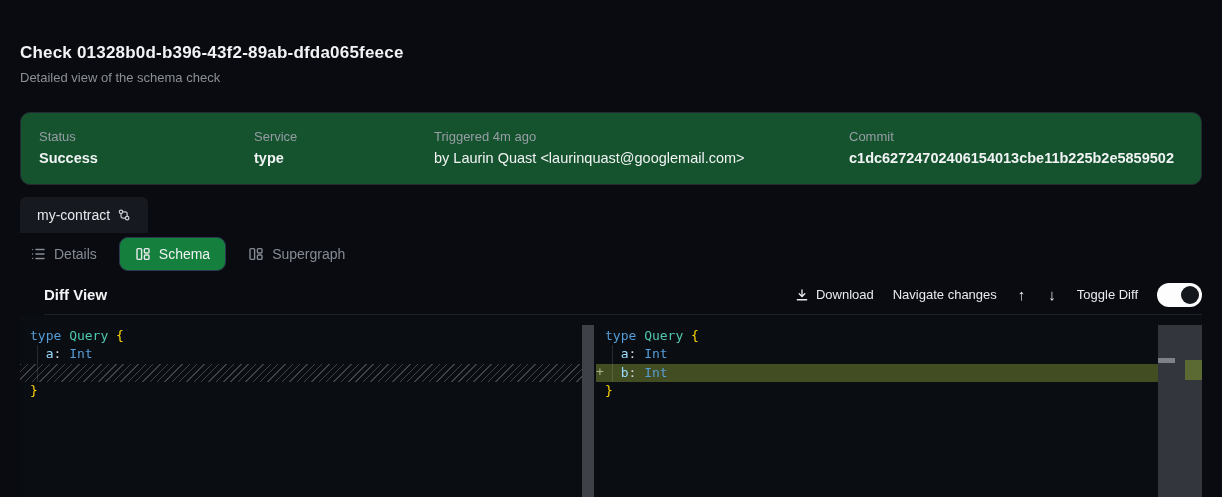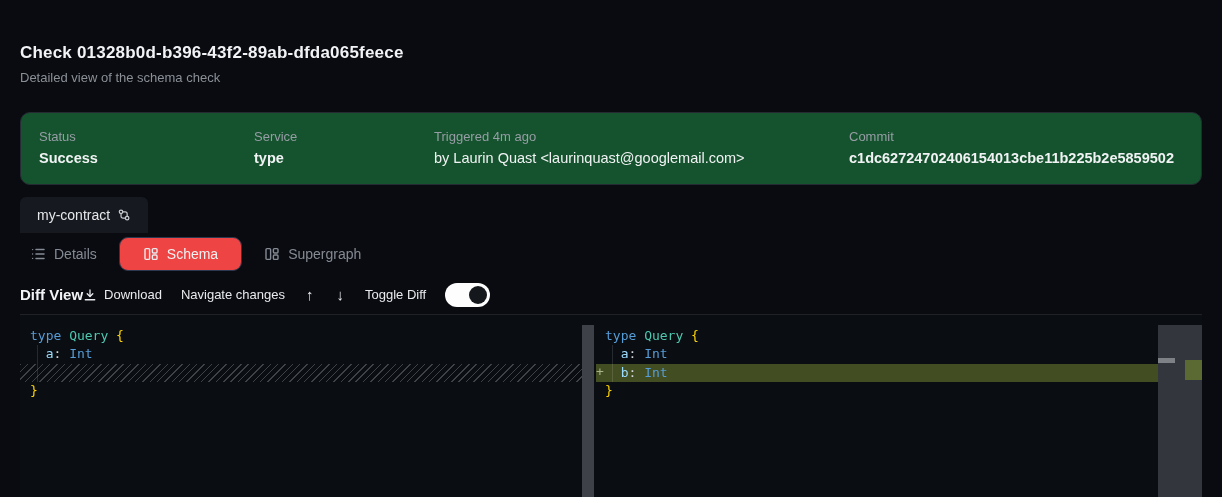--- a/index.html
+++ b/index.html
@@ -31,28 +31,28 @@
   .graph-tabs { margin-top:12px; height:36px; display:flex; align-items:stretch; }
   .gtab { display:flex; align-items:center; gap:7px; padding:0 17px; font-size:14px; cursor:default; }
   .gtab.inactive { color:#79808a; }
   .gtab.active { background:#16191f; color:#e6e8eb; border-radius:6px 6px 0 0; }
   .gtab .ic { display:flex; align-items:center; }
 
   
   .view-tabs { height:42px; display:flex; align-items:center; gap:12px; }
   .vtab { display:flex; align-items:center; gap:8px; font-size:14px; color:#858b94; padding:0 10px; height:34px; }
   .vtab.selected {
-    color:#f0f1f3; border:1px solid #2b3950; background:#ef4444;
-    border-radius:9px; padding:0 23px;
+    color:#f0f1f3; border:1px solid #2b3950; background:#15803d;
+    border-radius:9px; padding:0 15px;
   }
   .vtab .ic { display:flex; align-items:center; }
 
   
-  .diff-bar { height:40px; display:flex; align-items:center; 
-    border-bottom:1px solid rgba(255,255,255,0.09); }
+  .diff-bar { height:40px; display:flex; align-items:center; justify-content:space-between;
+    border-bottom:1px solid rgba(255,255,255,0.09);margin-left:24px; }
   .diff-title { font-size:15px; font-weight:700; color:#f2f3f5; }
   .diff-actions { display:flex; align-items:center; gap:19px; font-size:13px; color:#e8eaed; }
   .action { display:flex; align-items:center; gap:7px; cursor:default; }
   .arrow-btn { font-size:15px; color:#e8eaed; padding:0 2px; }
   .toggle { position:relative; width:45px; height:24px; border-radius:12px; background:#fdfdfd; }
   .toggle .knob { position:absolute; top:3px; right:3px; width:18px; height:18px; border-radius:50%; background:#14171c; }
 
   
   .editor { position:relative; height:199px; width:1182px; background:#0a0d12;
     font-family:"DejaVu Sans Mono","Liberation Mono",monospace; font-size:13px; }

